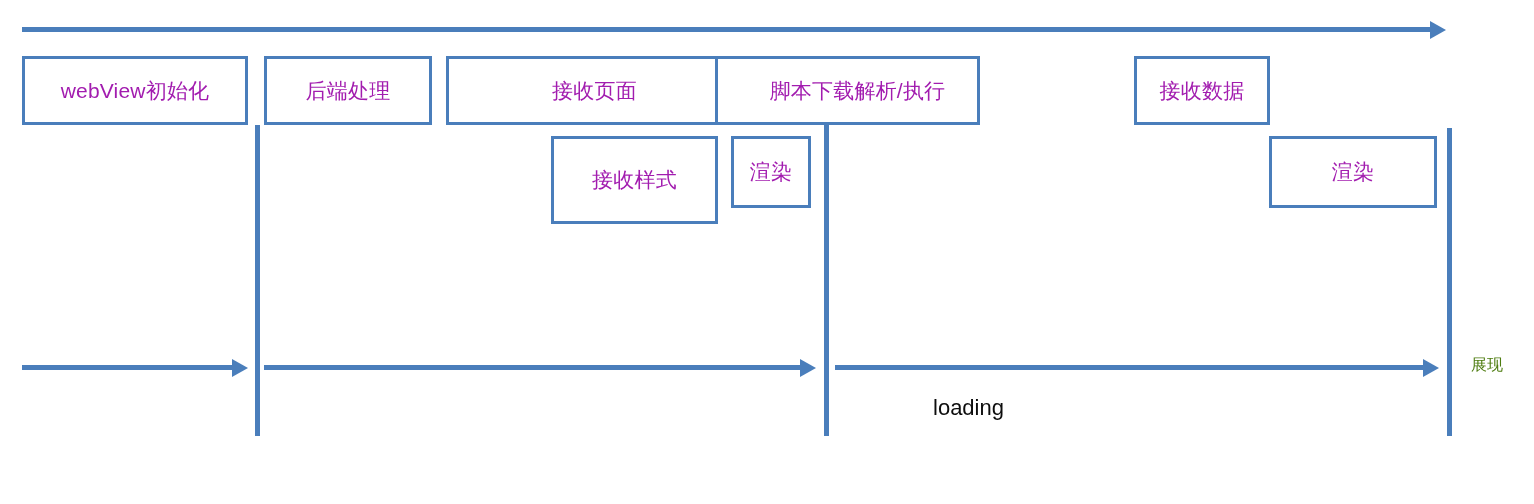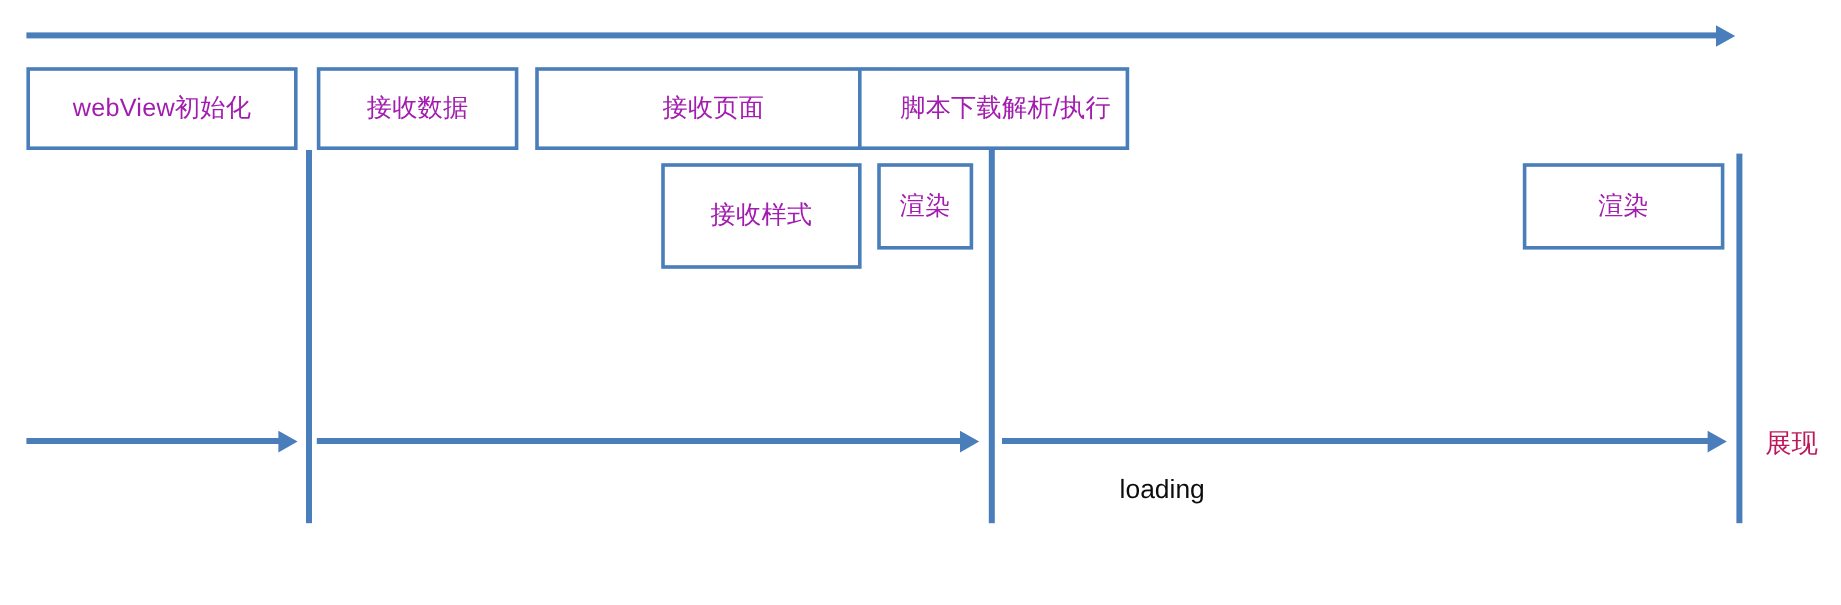--- a/index.html
+++ b/index.html
@@ -61,50 +61,53 @@
   
   .plabel {
     position: absolute;
     font-size: 22px;
     color: #0d0d0d;
     white-space: nowrap;
     text-align: center;
   }
   .endlabel {
     position: absolute;
-    font-size: 22px;
-    color: #be185d;
+    font-size: 16px;
+    color: #4d7c0f;
     white-space: nowrap;
   }
 </style>
 </head>
 <body>
 
 <div id="diagram">
 
   <div class="arrow-line" style="left:22px; top:27px; width:1412px;"></div>
   <div class="arrow-head" style="left:1430px; top:20.5px;"></div>
 
   <div class="pbox" style="left:22px; top:56px; width:226px; height:69px;">
     <span>webView初始化</span>
   </div>
 
   <div class="pbox" style="left:264px; top:56px; width:168px; height:69px;">
-    <span>接收数据</span>
+    <span>后端处理</span>
   </div>
 
   <div class="pbox" style="left:446px; top:56px; width:297px; height:69px;">
     <span>接收页面</span>
   </div>
 
-  <div class="pbox" style="left:715px; top:56px; width:226px; height:69px;padding-left:20px;">
+  <div class="pbox" style="left:715px; top:56px; width:265px; height:69px;padding-left:20px;">
     <span>脚本下载解析/执行</span>
   </div>
 
 
+  <div class="pbox" style="left:1134px; top:56px; width:136px; height:69px;">
+    <span>接收数据</span>
+  </div>
 
   <div class="pbox" style="left:551px; top:136px; width:167px; height:88px;">
     <span>接收样式</span>
   </div>
 
   <div class="pbox" style="left:731px; top:136px; width:80px; height:72px;">
     <span>渲染</span>
   </div>
 
   <div class="pbox" style="left:1269px; top:136px; width:168px; height:72px;">

